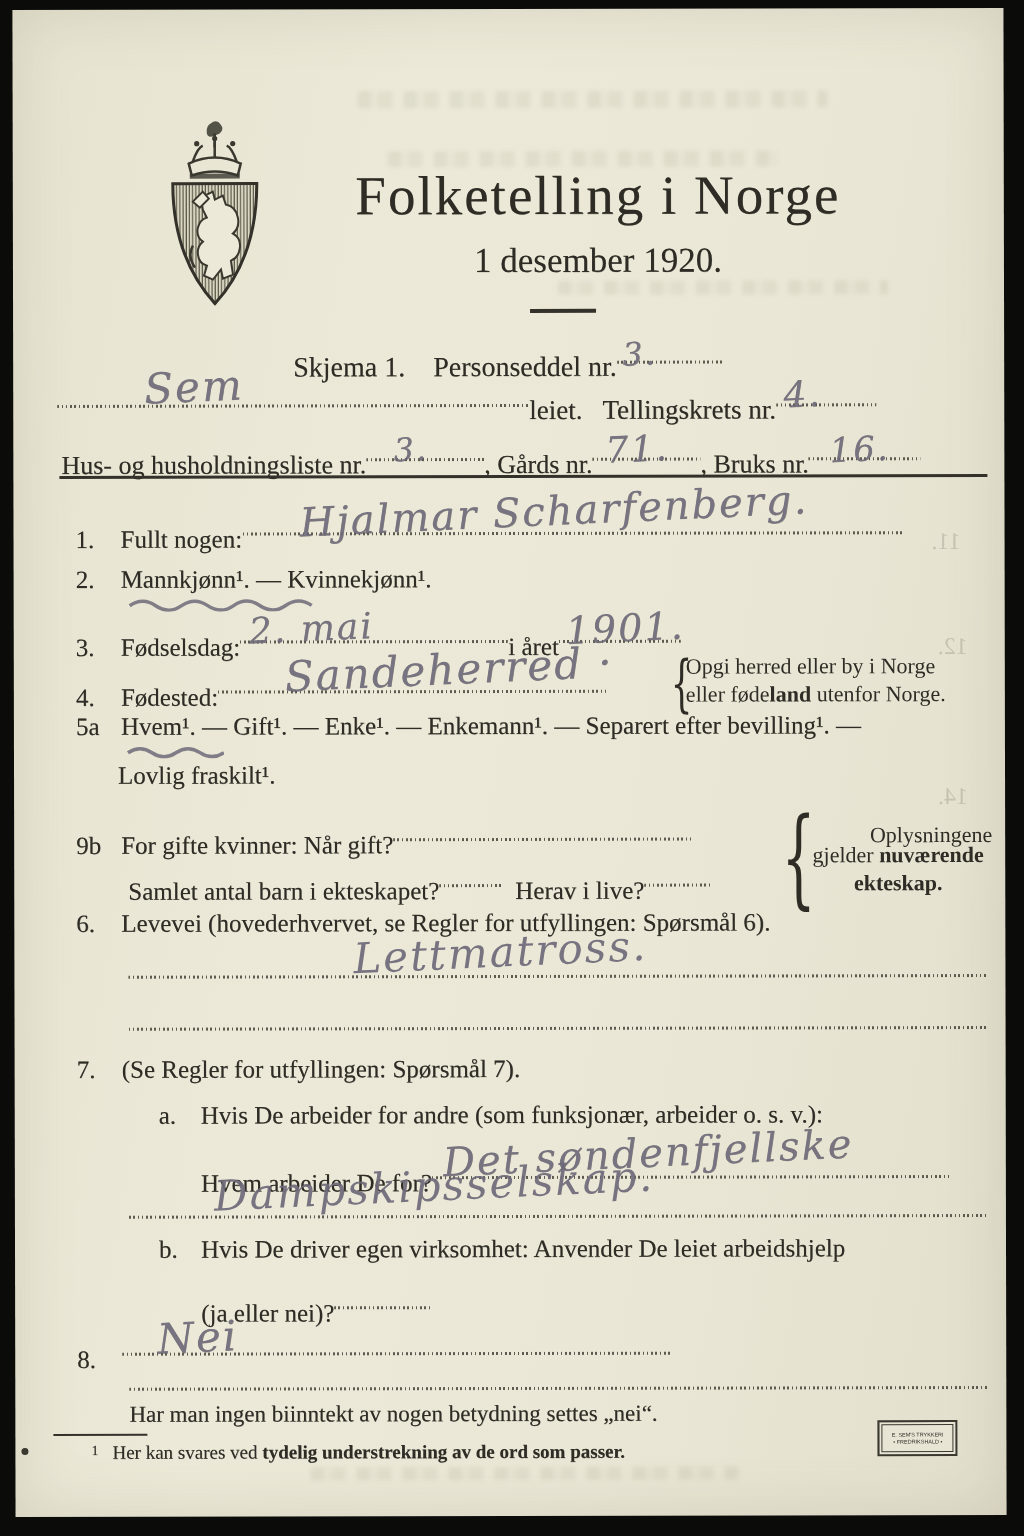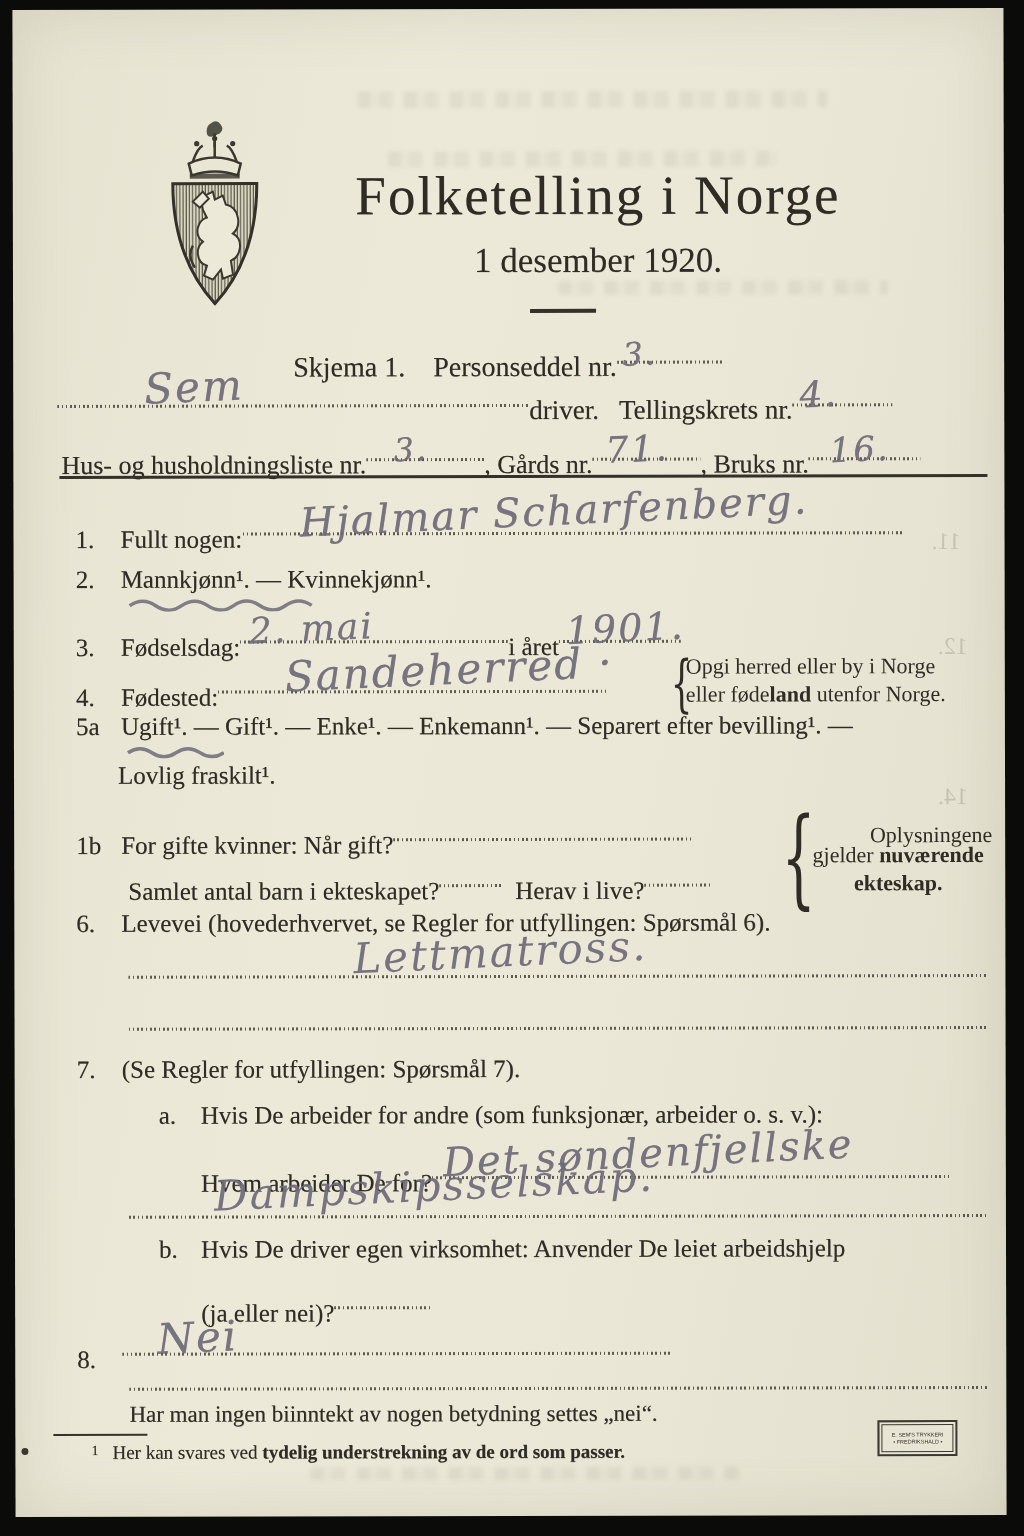--- a/index.html
+++ b/index.html
@@ -91,21 +91,21 @@
       <span class="dots"></span>
       <span class="hw hw-abs" style="left:6px; bottom:2px; font-size:32px;">3.</span>
     </span>
   </div>
 
   <div class="row print" style="left:44px; top:362px; font-size:27px; height:48px;">
     <span class="fill" style="width:472px; height:48px;">
       <span class="dots"></span>
       <span class="hw hw-abs" style="left:88px; bottom:6px; font-size:42px;">Sem</span>
     </span>
-    <span>driver.</span>
+    <span>leiet.</span>
     <span style="width:20px;"></span>
     <span>Tellingskrets nr.</span>
     <span class="fill" style="width:100px; height:48px;">
       <span class="dots"></span>
       <span class="hw hw-abs" style="left:8px; bottom:3px; font-size:36px;">4.</span>
     </span>
   </div>
 
   <div class="row print" style="left:48px; top:420px; font-size:26px; height:44px;">
     <span>Hus- og husholdningsliste nr.</span>
@@ -166,32 +166,32 @@
       <span class="dots"></span>
       <span class="hw hw-abs" style="left:68px; bottom:4px; font-size:42px;">Sandeherred ·</span>
     </span>
   </div>
   <span class="brace" style="position:absolute; left:648px; top:638px; font-size:62px; transform:scaleX(.55);">{</span>
   <div class="note" style="left:672px; top:645px;">Opgi herred eller by i Norge</div>
   <div class="note" style="left:672px; top:673px;"><span>eller føde</span><b>land</b><span> utenfor Norge.</span></div>
 
   <div class="row print" style="left:62px; top:703px;">
     <span class="qnum">5a</span>
-    <span>Ugift</span>
+    <span>Hvem</span>
     <span>¹. — Gift¹. — Enke¹. — Enkemann¹. — Separert efter bevilling¹. —</span>
   </div>
   <svg class="wavy" style="left:110px; top:736px;" width="100" height="13">
     <path d="M4,7 q12,-8 24,0 t24,0 t24,0 t24,0" fill="none" stroke="#6f6a79" stroke-width="3.5" opacity=".85"></path>
   </svg>
   <div class="row print" style="left:104px; top:752px;">
     <span>Lovlig fraskilt¹.</span>
   </div>
 
   <div class="row print" style="left:62px; top:802px; height:42px;">
-    <span class="qnum">1b</span>
+    <span class="qnum">9b</span>
     <span>For gifte kvinner:  Når gift?</span>
     <span class="fill" style="width:300px; height:42px;">
       <span class="dots"></span>
     </span>
   </div>
   <div class="row print" style="left:114px; top:848px; height:42px;">
     <span>Samlet antal barn i ekteskapet?</span>
     <span class="fill" style="width:62px; height:42px;">
       <span class="dots"></span>
     </span>

